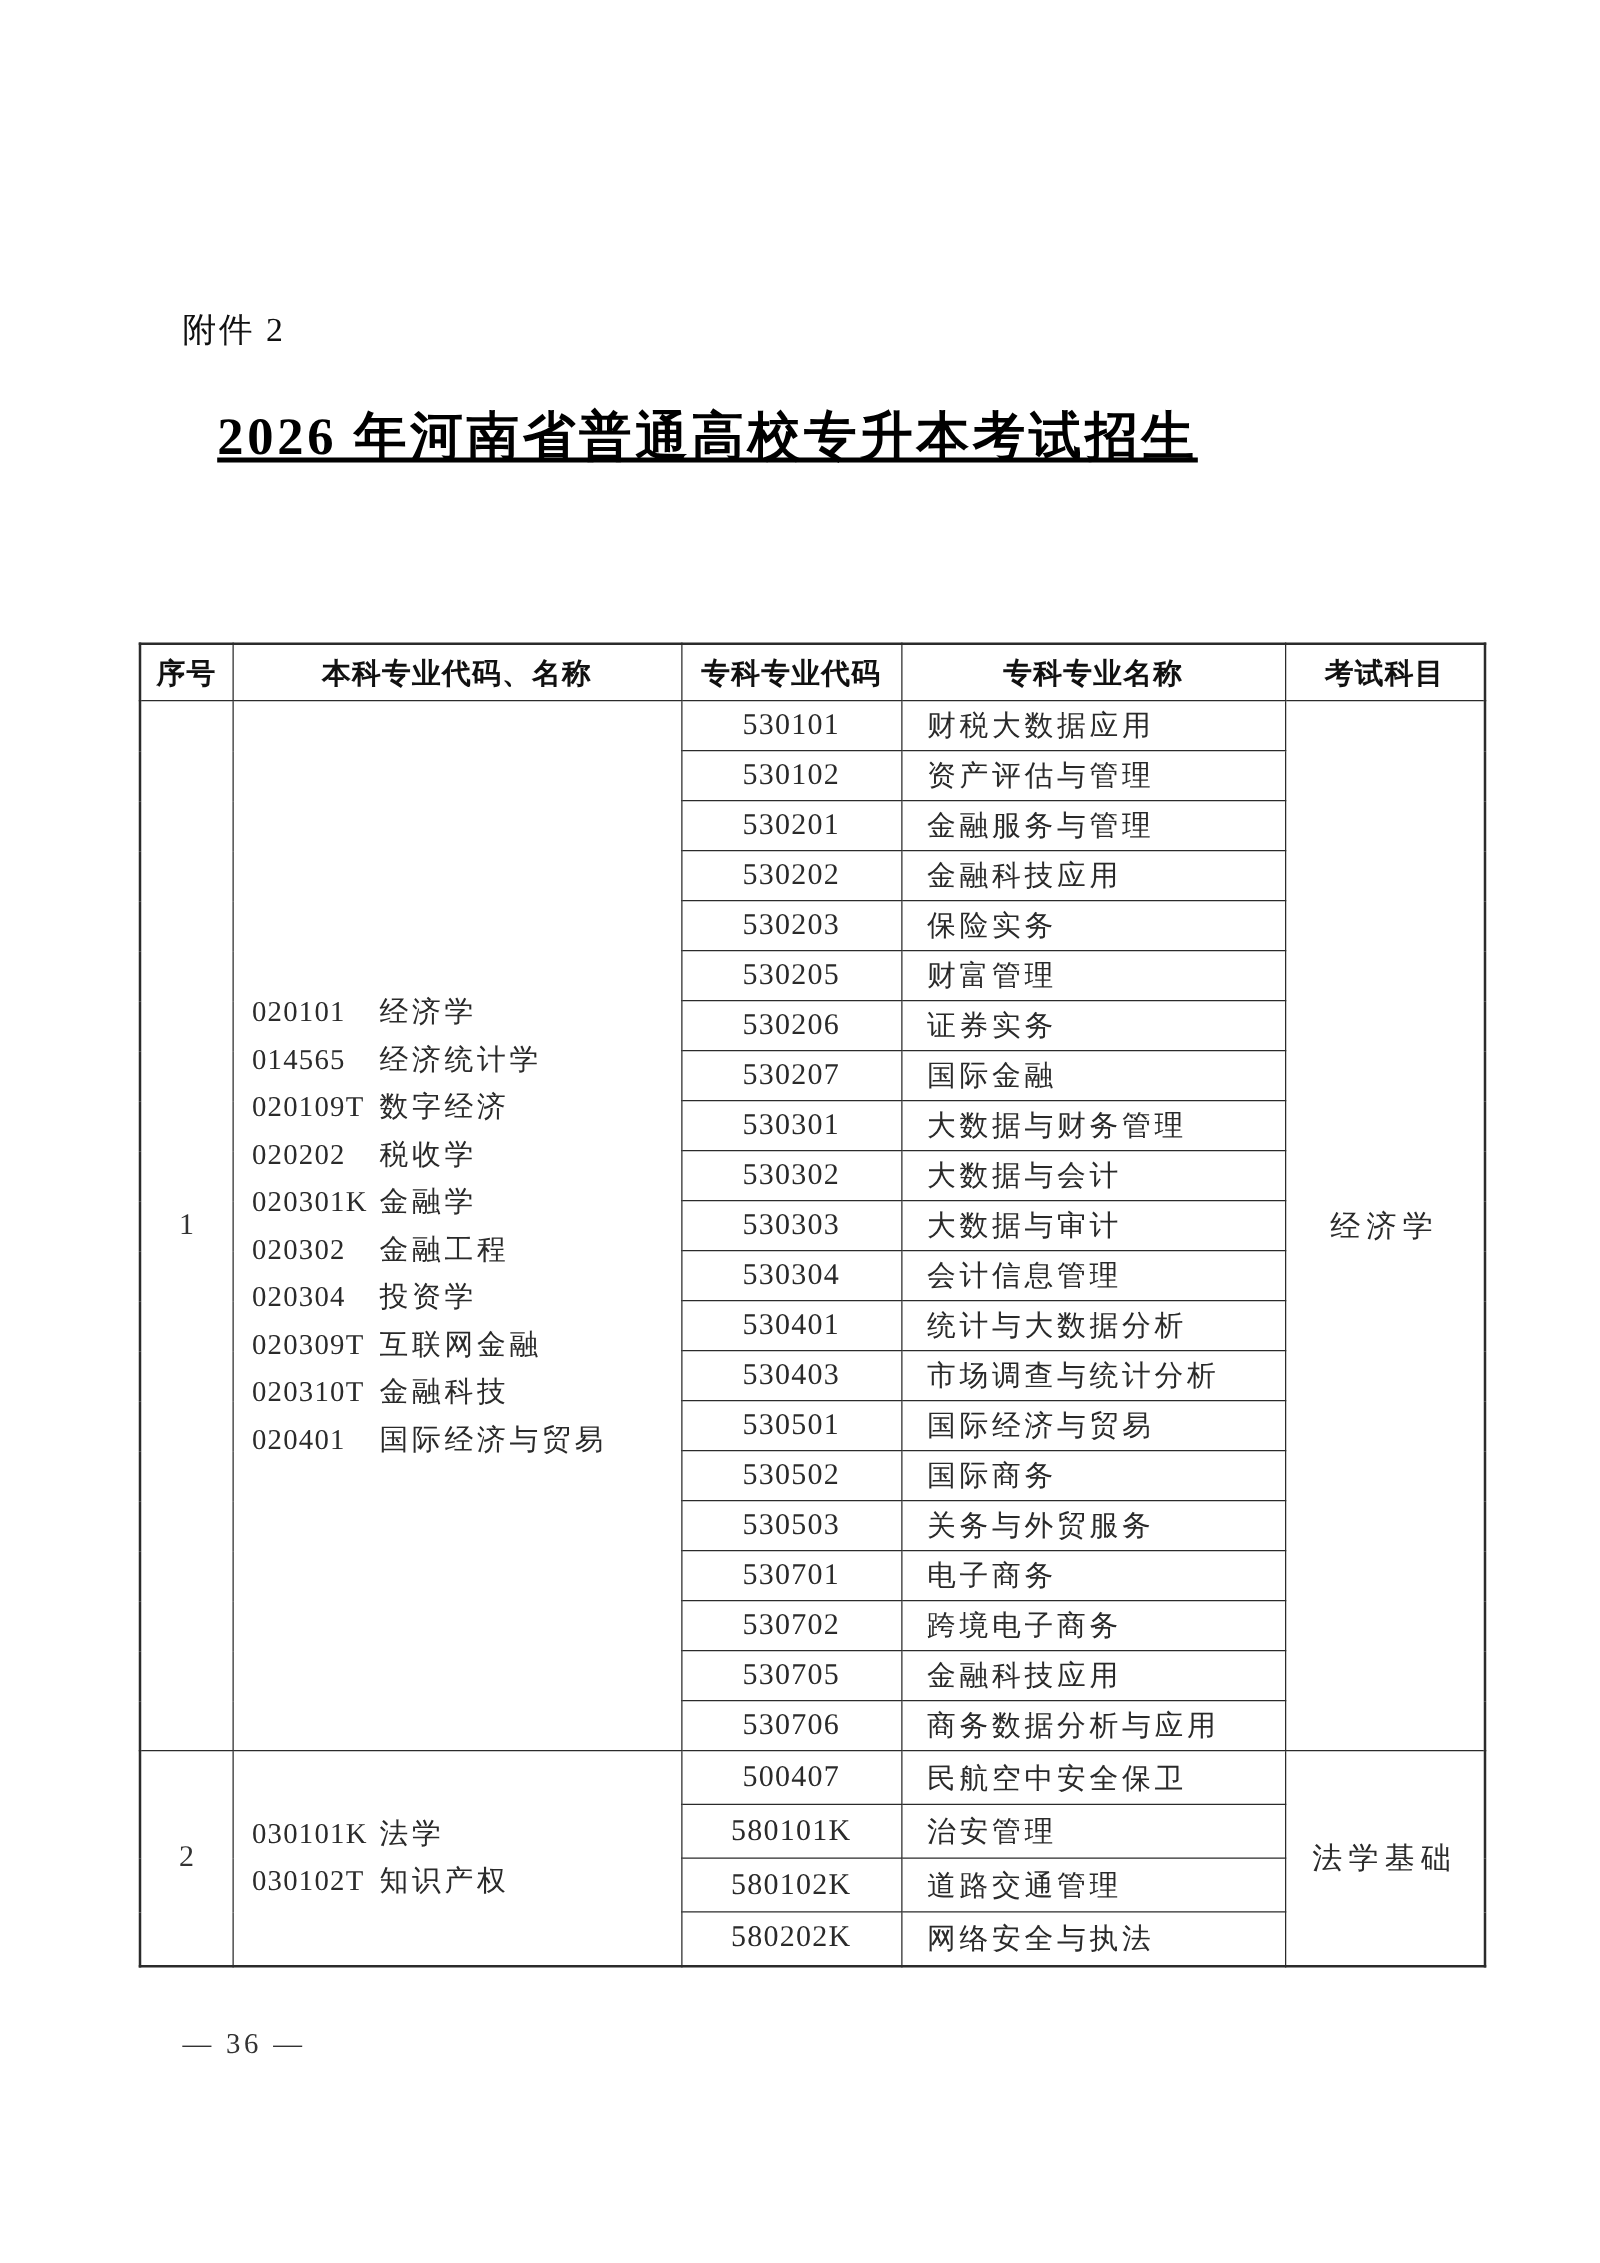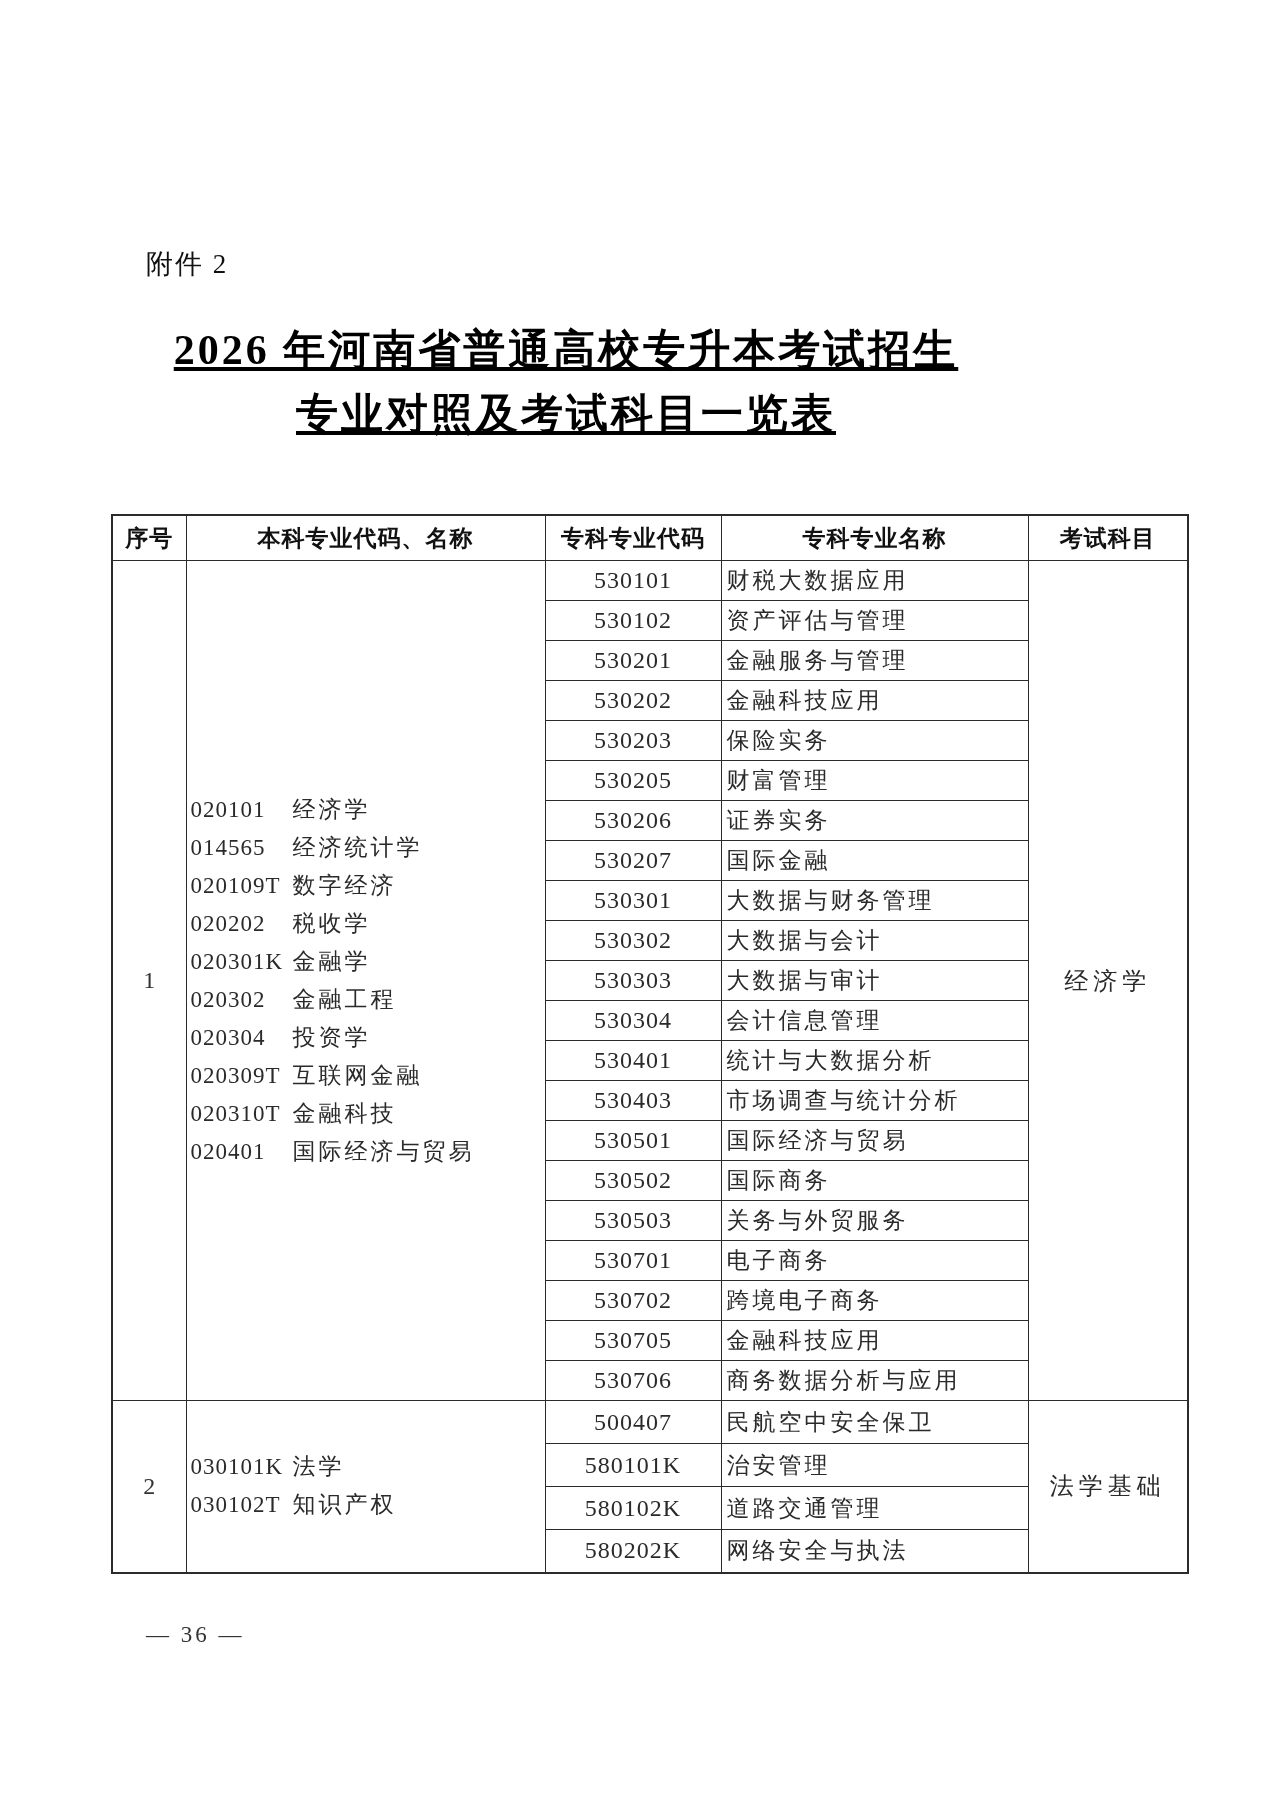--- a/index.html
+++ b/index.html
@@ -32,42 +32,41 @@
   table.main-table { border-width:2px; }
   th.head-cell {
     height:44px; font-family:"Liberation Sans","DejaVu Sans",sans-serif;
     font-weight:bold; font-size:23px; letter-spacing:1px; color:#111;
     text-align:center; vertical-align:middle; padding:0;
   }
   tbody tr { height:40px; }
   tbody tr.group-2 { height:43px; }
   td { vertical-align:middle; font-size:23px; color:#222; }
   td.seq-cell { text-align:center; font-size:24px; color:#333; }
-  td.undergrad-cell { padding:0 0 0 4px; }
+  td.undergrad-cell { padding:0 0 0 15px; }
   .um-line { display:flex; line-height:38px; white-space:nowrap; }
   .um-code { width:102px; flex:0 0 102px; font-size:23px; letter-spacing:1px; color:#2a2a2a; }
   .um-name { font-size:23px; letter-spacing:3px; color:#2a2a2a; }
   td.college-code-cell { text-align:center; font-size:24px; letter-spacing:1px; color:#2a2a2a; }
-  td.college-name-cell { text-align:left; padding-left:5px; letter-spacing:3px; color:#2a2a2a; }
+  td.college-name-cell { text-align:left; padding-left:20px; letter-spacing:3px; color:#2a2a2a; }
   td.exam-cell { text-align:center; letter-spacing:5px; font-size:24px; color:#2a2a2a; }
   .page-number {
     position:absolute; left:146px; top:1622px;
     font-size:23px; letter-spacing:3px; color:#333;
   }
 </style>
 </head>
 <body>
 
 <div class="page">
 
   <div class="attachment">附件 2</div>
 
   <div class="title-wrap">
     <div class="title-line">2026 年河南省普通高校专升本考试招生</div>
-    <div class="title-line">专业对照及考试科目一览表</div>
   </div>
 
   <table class="main-table">
     <colgroup>
       <col class="c-seq">
         <col class="c-ug">
         <col class="c-code">
         <col class="c-name">
         <col class="c-exam">
     </colgroup>

